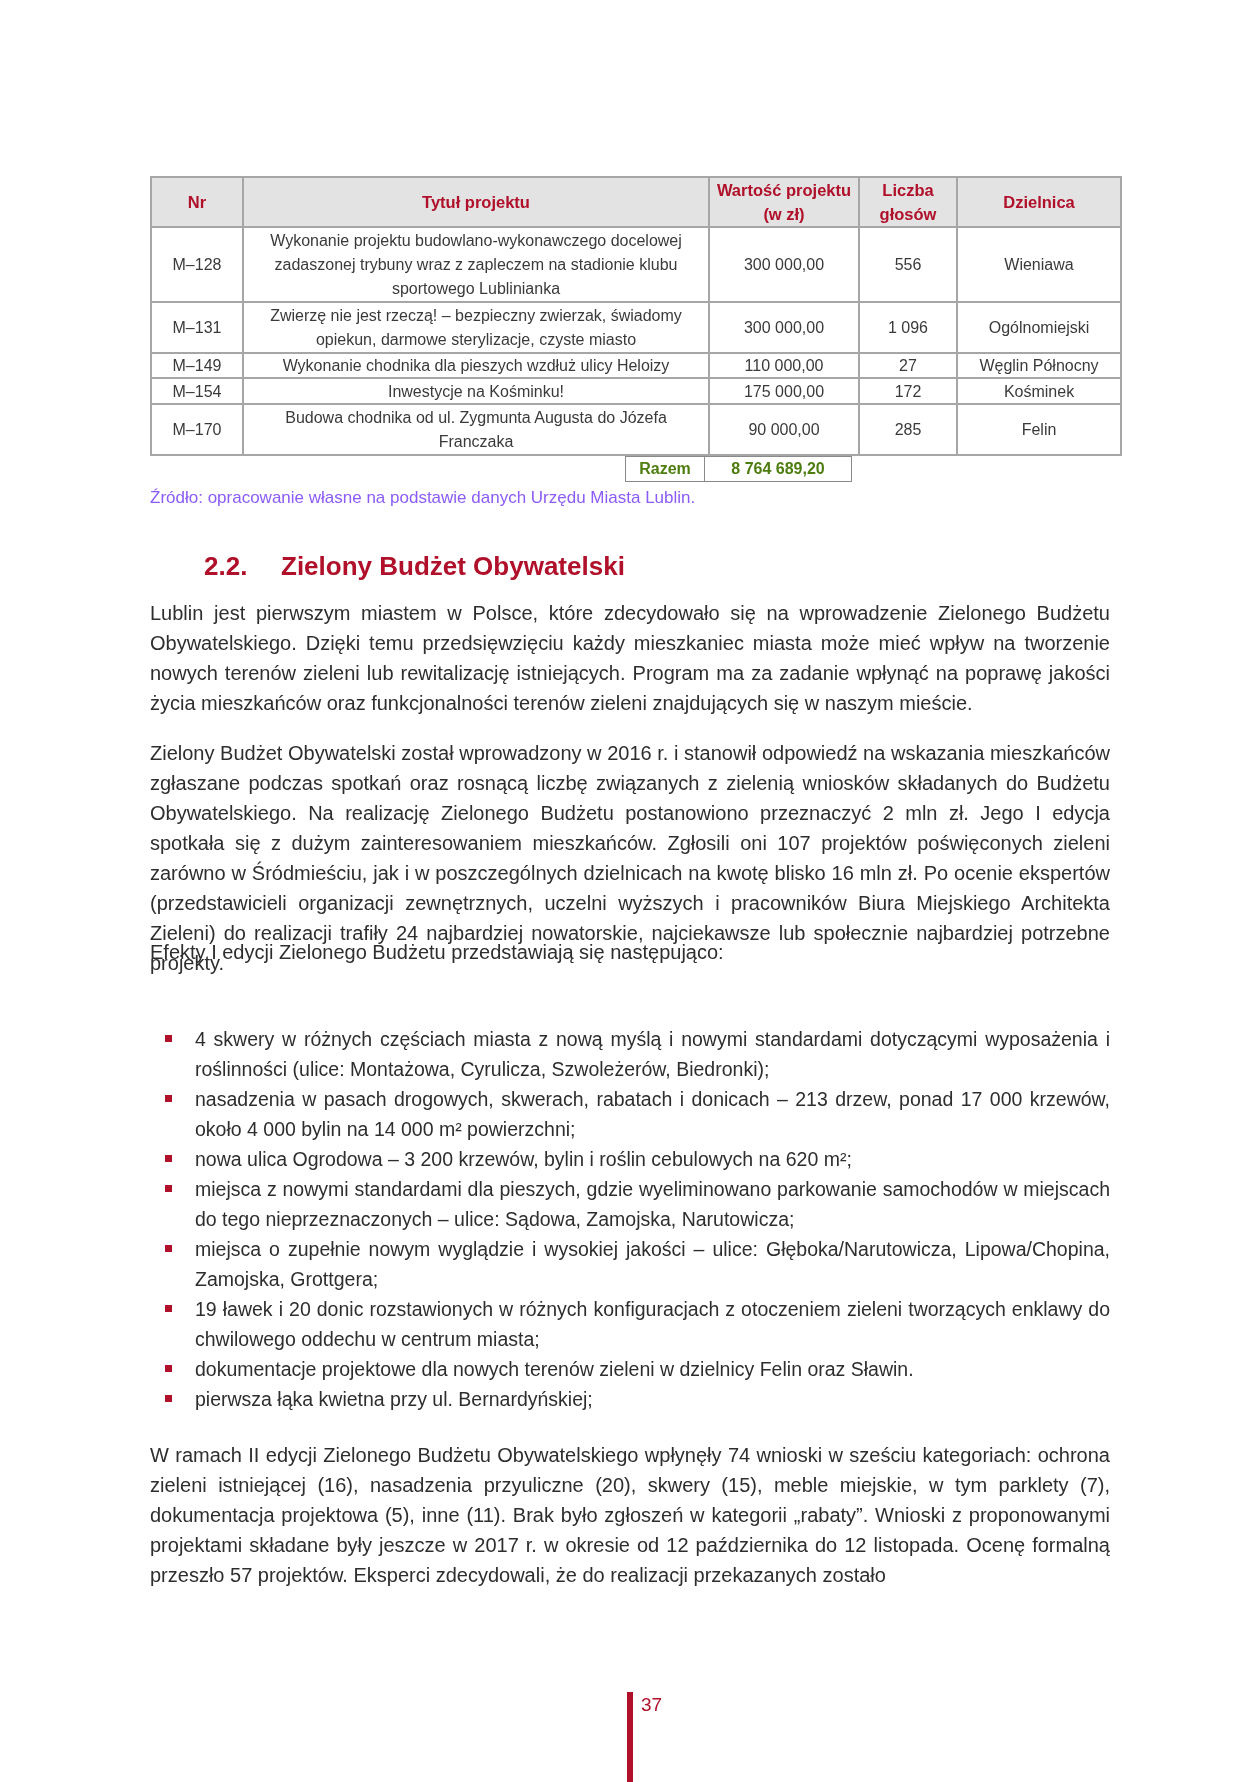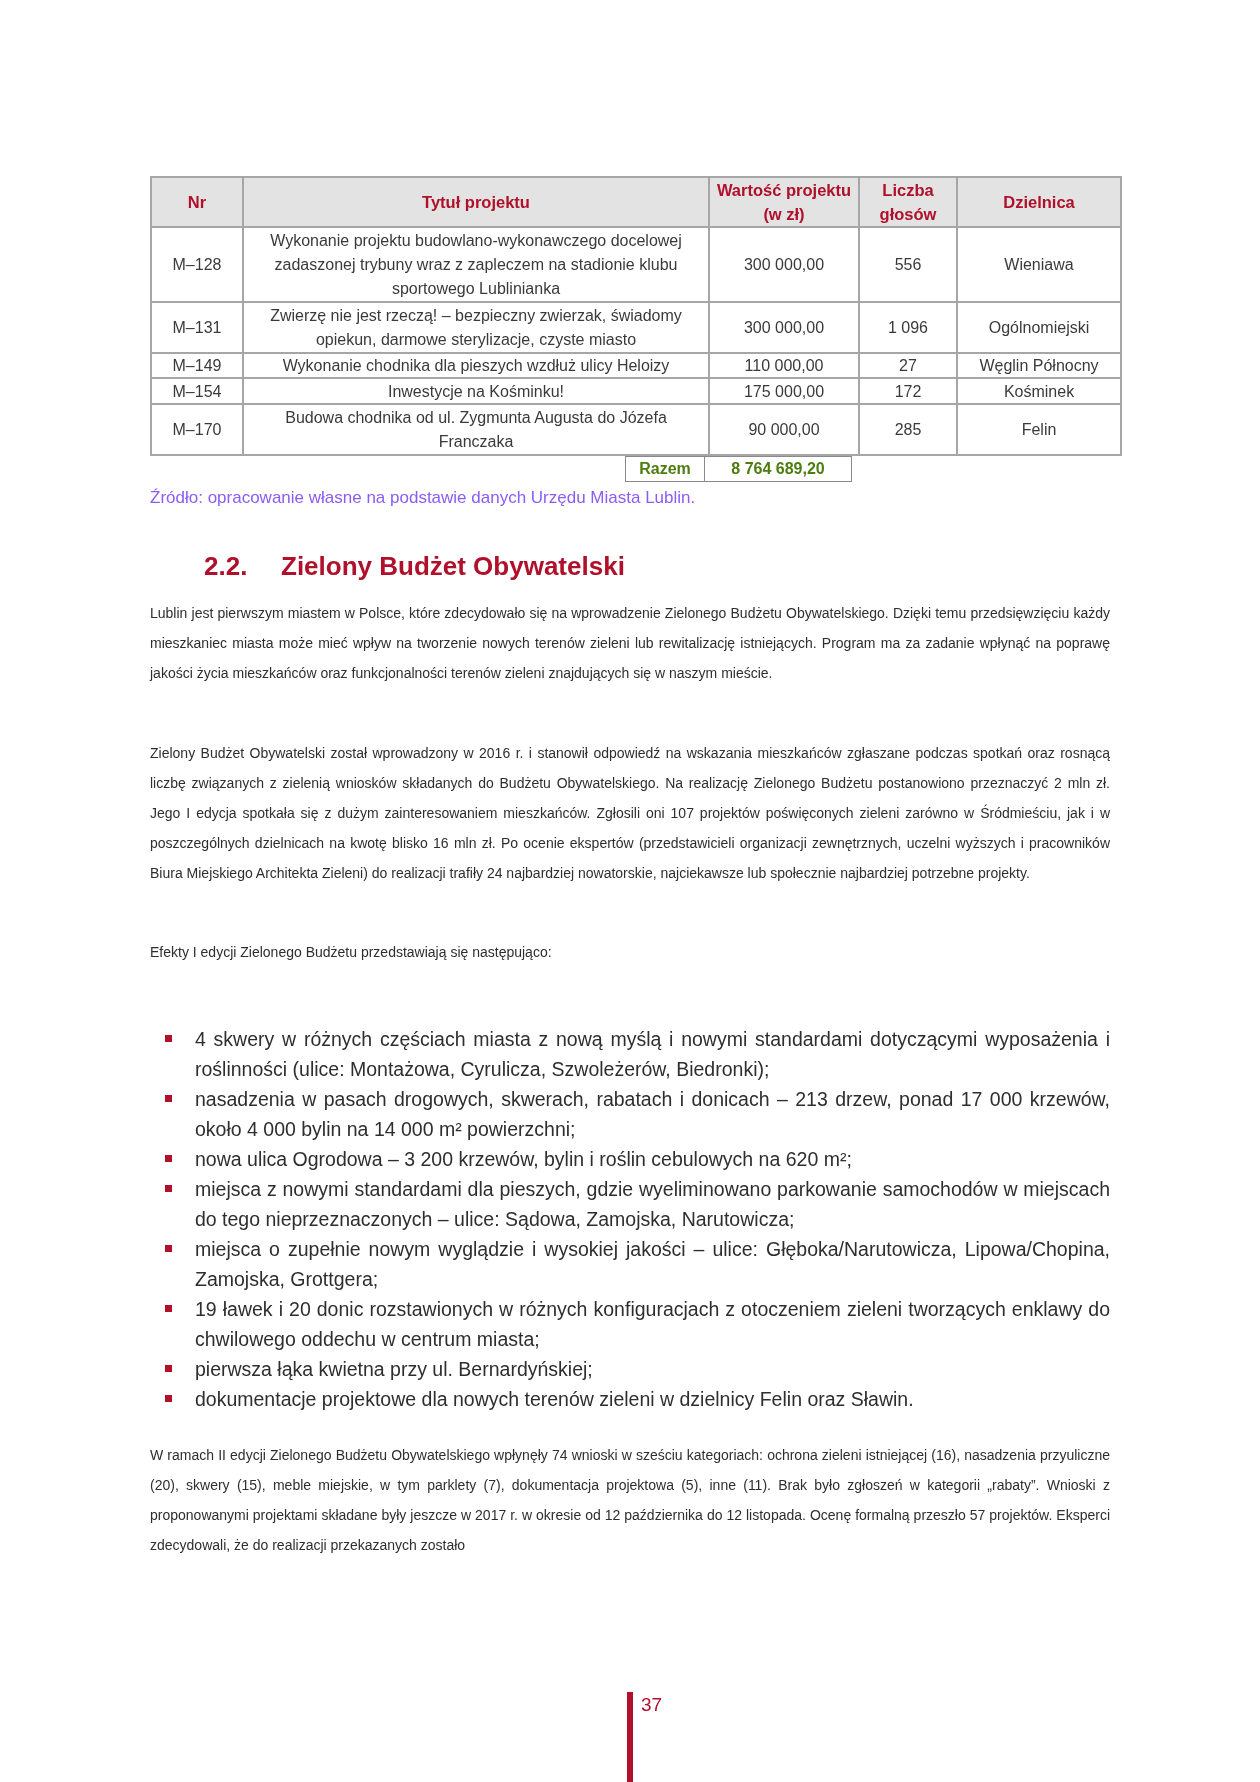--- a/index.html
+++ b/index.html
@@ -23,21 +23,21 @@
   .total { position: absolute; top: 456px; left: 625px; border-collapse: collapse; font-size: 16px; }
   .total td { border: 1.5px solid #8a8a8a; height: 24px; padding: 0; text-align: center;
               font-weight: bold; color: #4d7c0f; }
   .total .lbl { width: 78px; } .total .val { width: 146px; }
 
   .source { position: absolute; left: 150px; top: 488px; font-size: 17px; color: #8b5cf6; }
 
   .heading { position: absolute; top: 551px; left: 188px; font-size: 26px; font-weight: bold; color: #b0102a; margin-left: 16px; }
   .heading .num { display: inline-block; width: 77px; }
 
-  .para { position: absolute; left: 150px; width: 960px; font-size: 14px; line-height: 30px;
+  .para { position: absolute; left: 150px; width: 960px; font-size: 20px; line-height: 30px;
           color: #2e2e2e; text-align: justify; margin: 0; }
   .p1 { top: 598px; } .p2 { top: 738px; } .p3 { top: 937px; } .p4 { top: 1440px; }
 
   .list { position: absolute; left: 150px; top: 1024px; width: 960px; margin: 0; padding: 0; list-style: none;
           font-size: 19.5px; line-height: 30px; color: #2e2e2e; }
   .list li { position: relative; padding-left: 45px; text-align: justify; }
   .list li .bullet { position: absolute; left: 15px; top: 11px; width: 7px; height: 7px; background: #b0102a; }
 
   .footer-bar { position: absolute; left: 627px; top: 1692px; width: 6px; height: 90px; background: #b0102a; }
   .page-num { position: absolute; left: 641px; top: 1694px; font-size: 19px; color: #b0102a; }
@@ -118,20 +118,20 @@
 <p class="para p2">Zielony Budżet Obywatelski został wprowadzony w 2016 r. i stanowił odpowiedź na wskazania mieszkańców zgłaszane podczas spotkań oraz rosnącą liczbę związanych z zielenią wniosków składanych do Budżetu Obywatelskiego. Na realizację Zielonego Budżetu postanowiono przeznaczyć 2 mln zł. Jego I edycja spotkała się z dużym zainteresowaniem mieszkańców. Zgłosili oni 107 projektów poświęconych zieleni zarówno w Śródmieściu, jak i w poszczególnych dzielnicach na kwotę blisko 16 mln zł. Po ocenie ekspertów (przedstawicieli organizacji zewnętrznych, uczelni wyższych i pracowników Biura Miejskiego Architekta Zieleni) do realizacji trafiły 24 najbardziej nowatorskie, najciekawsze lub społecznie najbardziej potrzebne projekty.</p>
 <p class="para p3">Efekty I edycji Zielonego Budżetu przedstawiają się następująco:</p>
 
 <ul class="list">
   <li><span class="bullet"></span><span>4 skwery w różnych częściach miasta z nową myślą i nowymi standardami dotyczącymi wyposażenia i roślinności (ulice: Montażowa, Cyrulicza, Szwoleżerów, Biedronki);</span></li>
   <li><span class="bullet"></span><span>nasadzenia w pasach drogowych, skwerach, rabatach i donicach – 213 drzew, ponad 17 000 krzewów, około 4 000 bylin na 14 000 m² powierzchni;</span></li>
   <li><span class="bullet"></span><span>nowa ulica Ogrodowa – 3 200 krzewów, bylin i roślin cebulowych na 620 m²;</span></li>
   <li><span class="bullet"></span><span>miejsca z nowymi standardami dla pieszych, gdzie wyeliminowano parkowanie samochodów w miejscach do tego nieprzeznaczonych – ulice: Sądowa, Zamojska, Narutowicza;</span></li>
   <li><span class="bullet"></span><span>miejsca o zupełnie nowym wyglądzie i wysokiej jakości – ulice: Głęboka/Narutowicza, Lipowa/Chopina, Zamojska, Grottgera;</span></li>
   <li><span class="bullet"></span><span>19 ławek i 20 donic rozstawionych w różnych konfiguracjach z otoczeniem zieleni tworzących enklawy do chwilowego oddechu w centrum miasta;</span></li>
+  <li><span class="bullet"></span><span>dokumentacje projektowe dla nowych terenów zieleni w dzielnicy Felin oraz Sławin.</span></li>
   <li><span class="bullet"></span><span>pierwsza łąka kwietna przy ul. Bernardyńskiej;</span></li>
-  <li><span class="bullet"></span><span>dokumentacje projektowe dla nowych terenów zieleni w dzielnicy Felin oraz Sławin.</span></li>
 </ul>
 
 <p class="para p4">W ramach II edycji Zielonego Budżetu Obywatelskiego wpłynęły 74 wnioski w sześciu kategoriach: ochrona zieleni istniejącej (16), nasadzenia przyuliczne (20), skwery (15), meble miejskie, w tym parklety (7), dokumentacja projektowa (5), inne (11). Brak było zgłoszeń w kategorii „rabaty”. Wnioski z proponowanymi projektami składane były jeszcze w 2017 r. w okresie od 12 października do 12 listopada. Ocenę formalną przeszło 57 projektów. Eksperci zdecydowali, że do realizacji przekazanych zostało</p>
 
 <div class="footer-bar"></div>
 <div class="page-num">37</div>
 
 </body></html>

